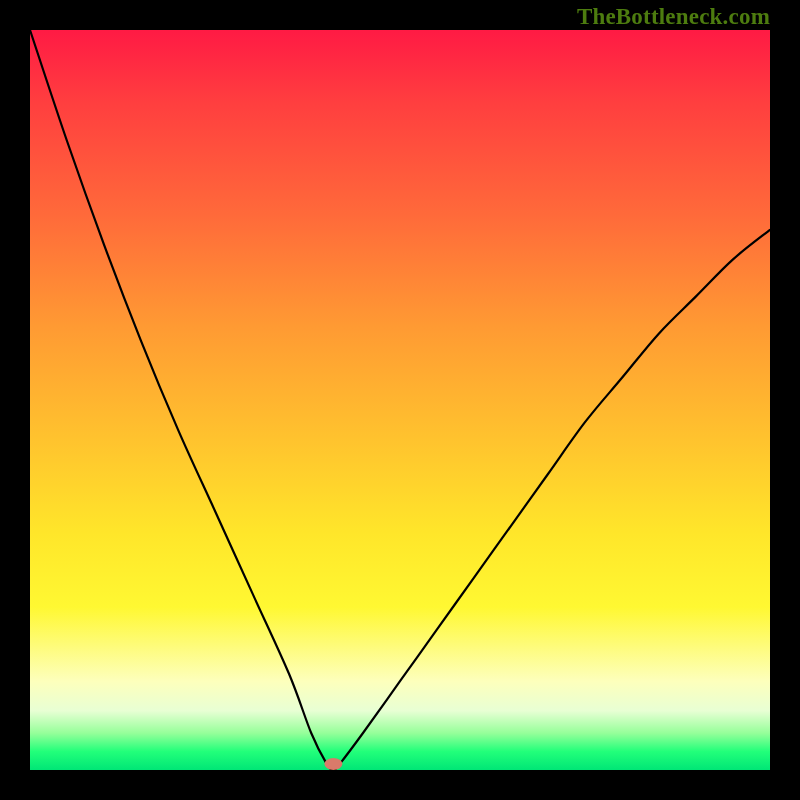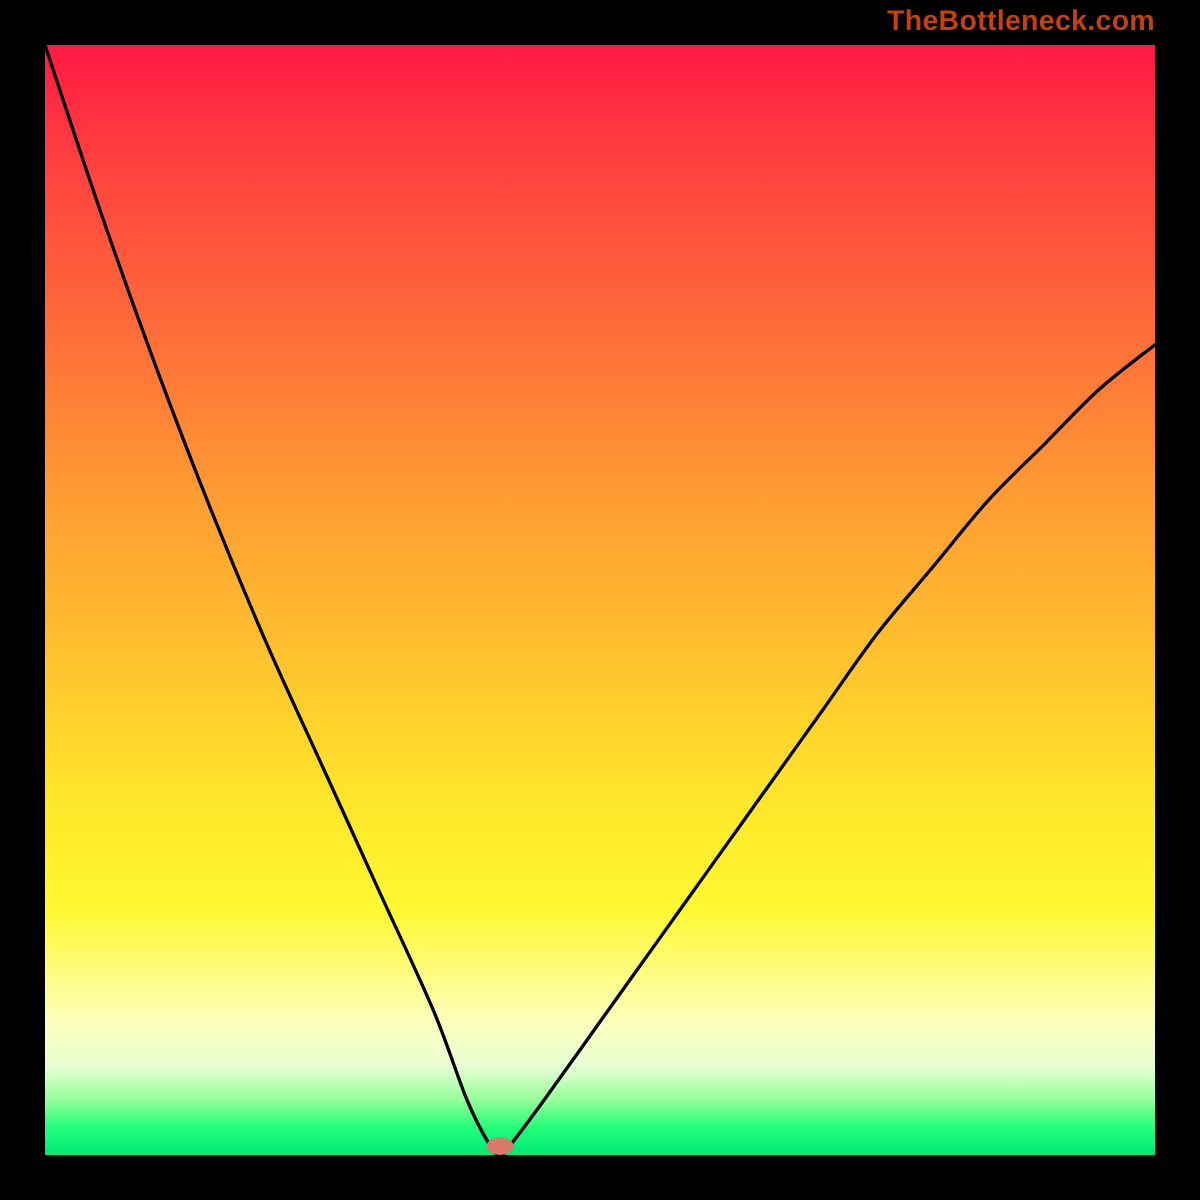--- a/index.html
+++ b/index.html
@@ -55,25 +55,26 @@
     stroke-linejoin: round;
   }
   .marker {
     fill: #d97a6a;
     stroke: none;
   }
   .watermark {
     position: absolute;
     top: 4px;
     right: 30px;
-    color: #c2410c;
-    font-size: 19px;
+    color: #4d7c0f;
+    font-size: 23px;
     font-weight: 600;
     letter-spacing: 0.2px;
     user-select: none;
+    font-family: Liberation Serif, serif;
   }
 </style>
 </head>
 <body>
 
 <div class="frame">
 
   <div class="watermark">TheBottleneck.com</div>
 
   <div class="plot-area">

